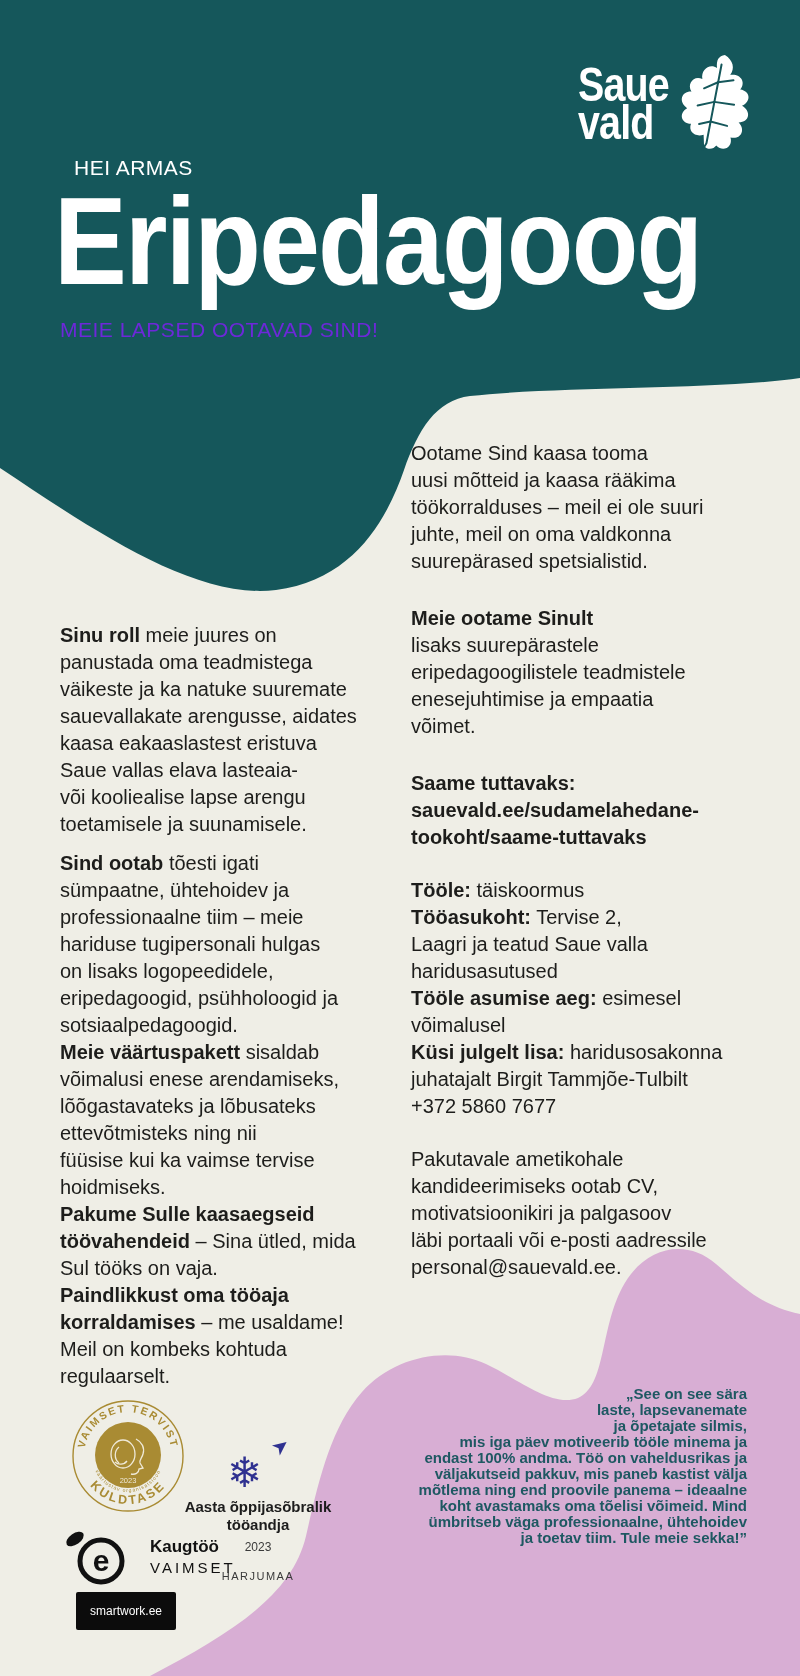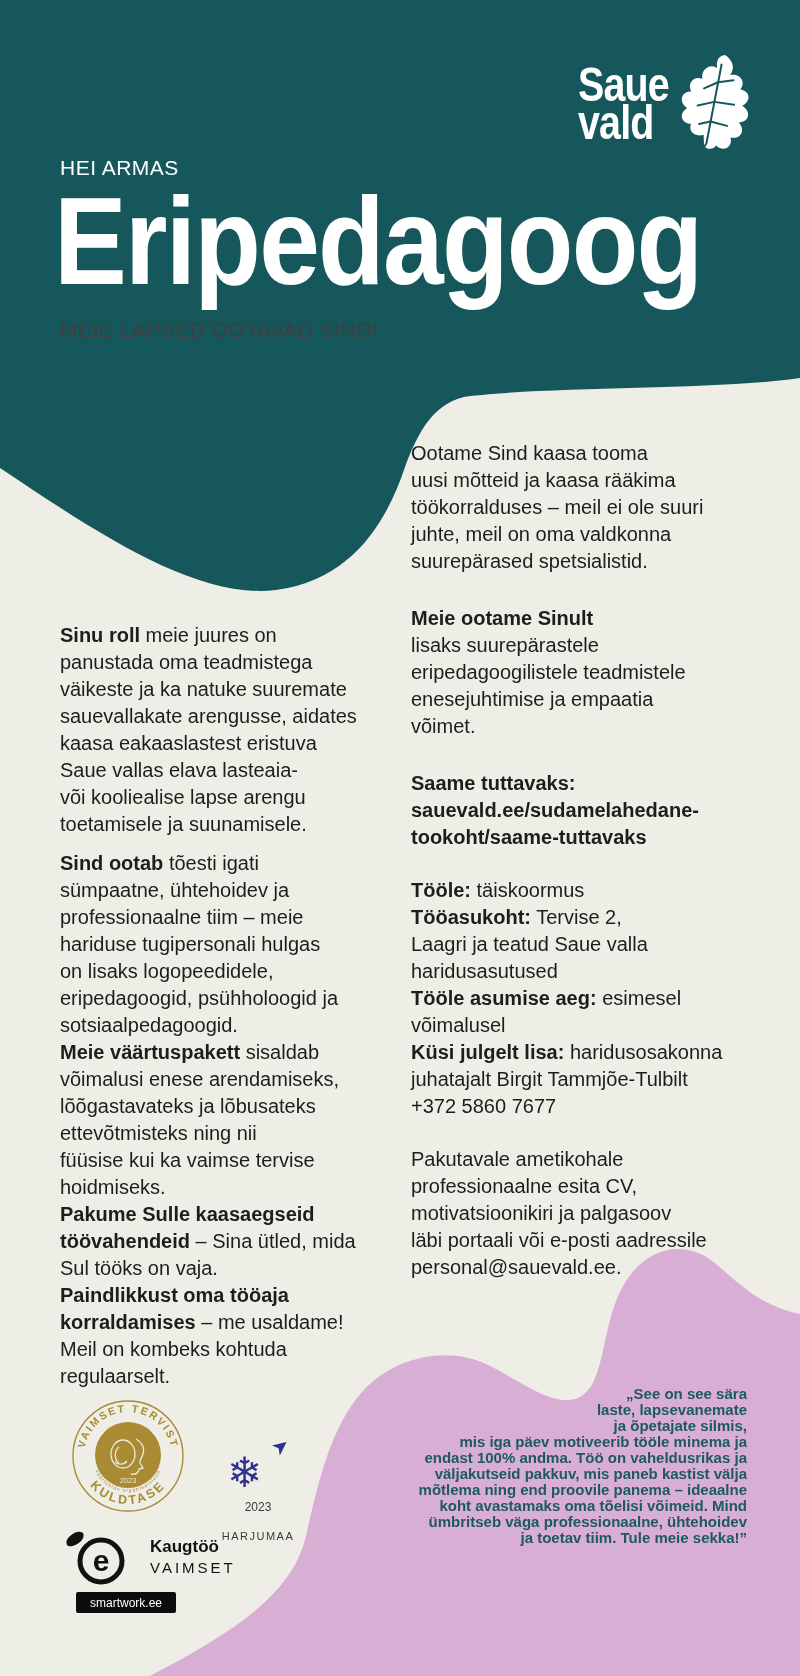--- a/index.html
+++ b/index.html
@@ -12,26 +12,26 @@
   .teal-svg { top:0; }
   .pink-svg { bottom:0; }
 
   
   .logo { position:absolute; left:578px; top:66px; }
   .logo-text { font-weight:700; font-size:48px; line-height:.80; letter-spacing:-1px;
     color:#FFFFFF; transform:scaleX(.82); transform-origin:left top; }
   .logo-text span { display:block; }
   .leaf-wrap { position:absolute; left:680px; top:52px; transform:rotate(8deg); }
 
-  .greeting { position:absolute; left:60px; top:156px; color:#FFFFFF;
+  .greeting { position:absolute; left:74px; top:156px; color:#FFFFFF;
     font-size:21px; font-weight:500; letter-spacing:.5px; }
   h1.title { position:absolute; left:54px; top:176px; margin:0; color:#FFFFFF;
     font-size:124px; font-weight:700; letter-spacing:-2px; line-height:1.05;
     transform:scaleX(.88); transform-origin:left top; }
-  .subtitle { position:absolute; left:60px; top:318px; color:#404040;
+  .subtitle { position:absolute; left:60px; top:318px; color:#6d28d9;
     font-size:21px; letter-spacing:.5px; }
 
   
   .col { position:absolute; font-size:20px; line-height:27px; }
   .col p { margin:0; white-space:pre-line; }
   .col b { font-weight:700; }
   .col-left { left:60px; top:622px; width:352px; }
   .col-right { left:411px; top:440px; width:362px; }
   .mb12 { margin-bottom:12px !important; }
   .mb30 { margin-bottom:30px !important; }
@@ -45,21 +45,21 @@
 
   
   .badge-gold { position:absolute; left:70px; top:1398px; }
   .badge-gold text { font-family:"Liberation Sans", sans-serif; }
 
   .badge-remote { position:absolute; left:62px; top:1524px; display:flex; align-items:center; }
   .remote-text { margin-left:20px; color:#111111; }
   .remote-l1 { font-size:17px; font-weight:600; }
   .remote-l2 { font-size:15px; letter-spacing:3px; margin-top:2px; }
 
-  .badge-smartwork { position:absolute; left:76px; top:1592px; width:100px; height:21px;
+  .badge-smartwork { position:absolute; left:76px; top:1592px; width:100px; height:38px;
     background:#0C0C0C; color:#FFFFFF; font-size:12px; border-radius:2px;
     display:flex; align-items:center; justify-content:center; }
 
   .badge-learner { position:absolute; left:182px; top:1434px; width:152px; text-align:center; color:#1C1C1C; }
   .learner-icon { position:relative; display:inline-block; width:66px; height:56px; color:#2F3190; }
   .snowflake { position:absolute; left:2px; bottom:-4px; font-size:42px; line-height:1; }
   .arrowglyph { position:absolute; right:2px; top:0; font-size:20px; transform:rotate(-38deg); }
   .learner-title { font-size:15px; font-weight:700; line-height:18px; white-space:pre-line; margin-top:4px; }
   .learner-year { font-size:12px; margin-top:6px; color:#3A3A3A; }
   .learner-region { font-size:11px; letter-spacing:1.5px; margin-top:16px; color:#3A3A3A; }
@@ -156,21 +156,21 @@
     <p class="mb26"><b>Tööle:</b><span> täiskoormus
 </span><b>Tööasukoht:</b><span> Tervise 2,
 Laagri ja teatud Saue valla
 haridusasutused
 </span><b>Tööle asumise aeg:</b><span> esimesel
 võimalusel
 </span><b>Küsi julgelt lisa:</b><span> haridusosakonna
 juhatajalt Birgit Tammjõe-Tulbilt
 +372 5860 7677</span></p>
     <p>Pakutavale ametikohale
-professionaalne esita CV,
+kandideerimiseks ootab CV,
 motivatsioonikiri ja palgasoov
 läbi portaali või e-posti aadressile
 personal@sauevald.ee.</p>
   </section>
 
   <div class="quote">
     <div class="quote-text">„See on see sära
 laste, lapsevanemate
 ja õpetajate silmis,
 mis iga päev motiveerib tööle minema ja
@@ -221,17 +221,19 @@
   </div>
   <div class="badge-smartwork">
     <span>smartwork.ee</span>
   </div>
 
   <div class="badge-learner">
     <span class="learner-icon">
       <span class="snowflake">❄</span>
       <span class="arrowglyph">➤</span>
     </span>
+    <div class="learner-title">Aasta õppijasõbralik
+tööandja</div>
     <div class="learner-year">2023</div>
     <div class="learner-region">HARJUMAA</div>
   </div>
 
 </div>
 
 </body></html>

